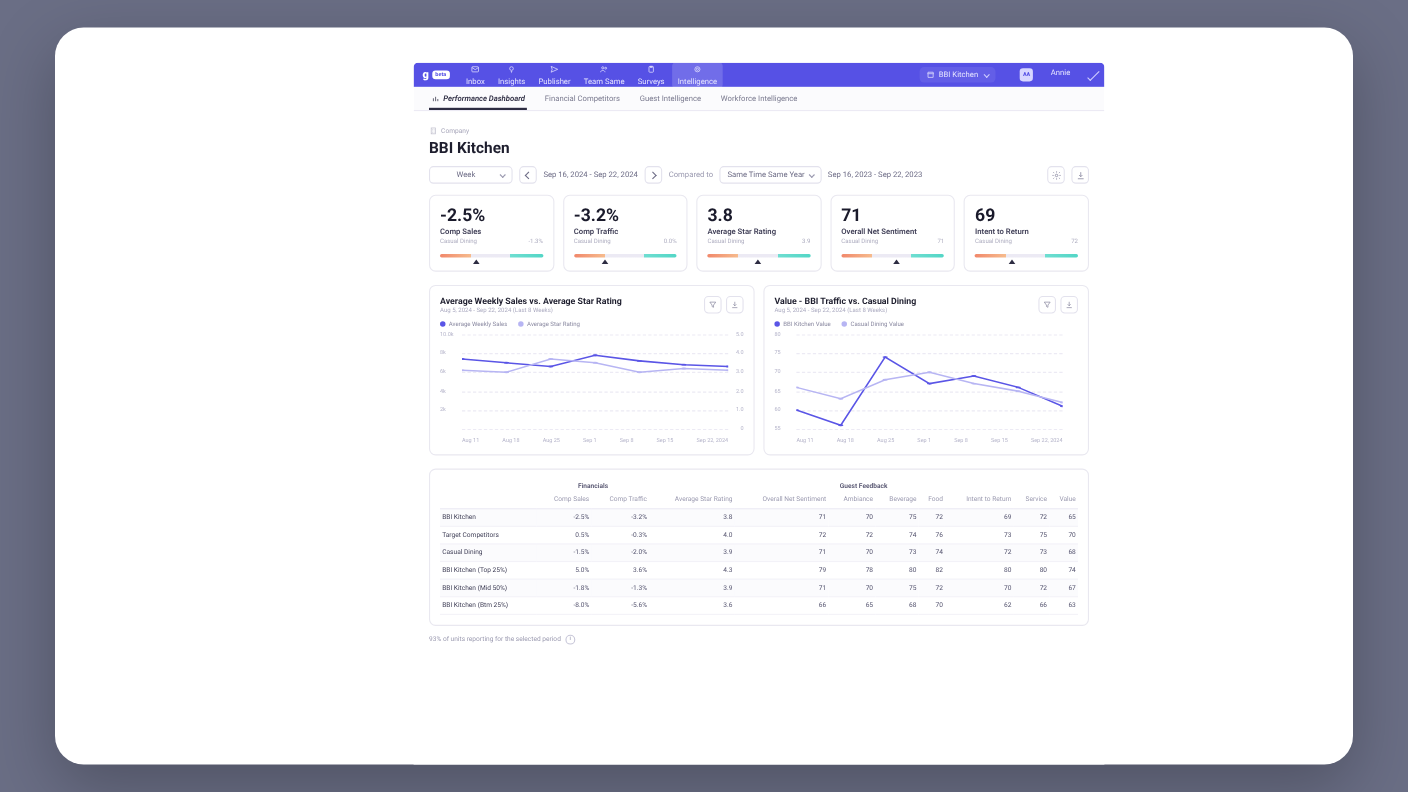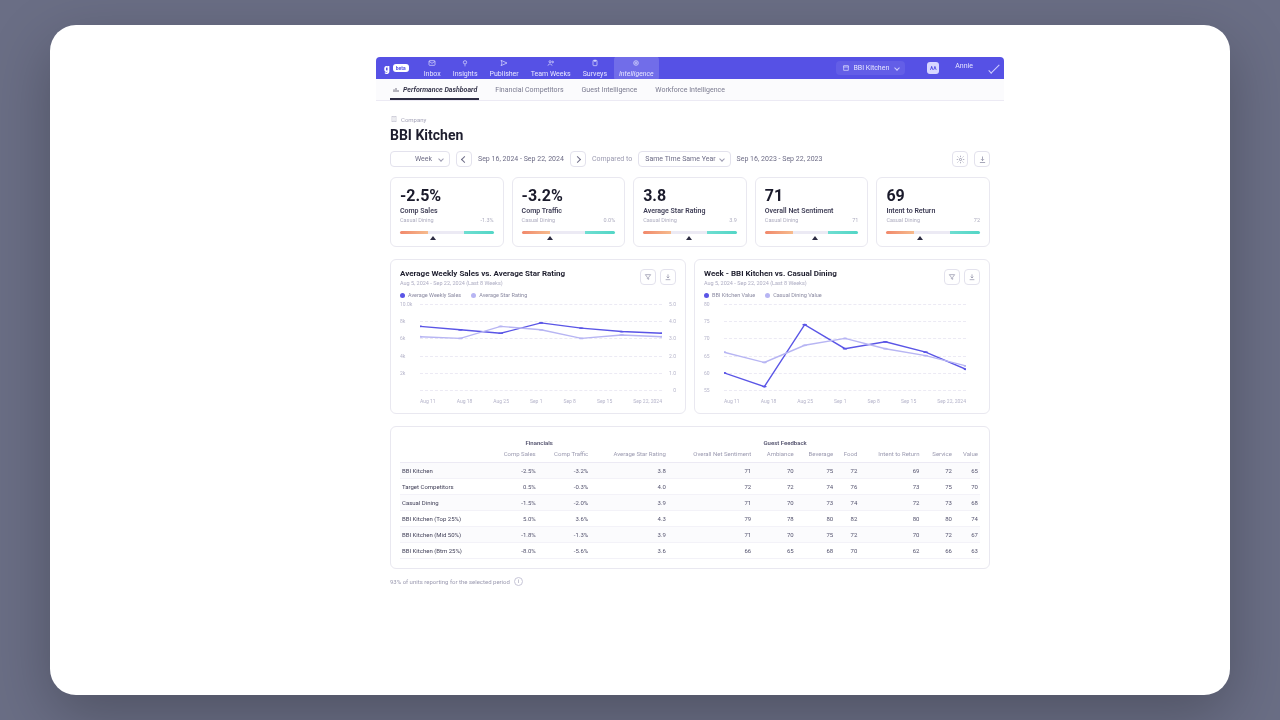--- a/index.html
+++ b/index.html
@@ -30,21 +30,21 @@
     background:#5651e5;height:22px;display:flex;align-items:center;
     padding:0 8px;color:#e6e5ff;
   }
   .brand{
     display:flex;align-items:center;gap:3px;margin-right:10px;font-weight:700;color:#fff;
   }
   .brand-logo{font-size:10px;font-weight:900;}
   .brand-beta{font-size:5px;background:#fff;color:#5651e5;border-radius:3px;padding:1px 3px;font-weight:700;}
   .navitems{display:flex;align-items:center;gap:2px;}
   .navitem{display:flex;align-items:center;gap:3px;padding:3px 5px;border-radius:4px;cursor:pointer;flex-direction:column;}
-  .navitem.active{background:rgba(255,255,255,.16);font-style:italic;}
+  .navitem.active{background:rgba(255,255,255,.16);}
   .navitem .ico{width:8px;height:8px;display:inline-block;}
   .spacer{flex:1;}
   .brand-pill{display:flex;align-items:center;gap:3px;background:rgba(255,255,255,.08);padding:3px 6px;border-radius:4px;cursor:pointer;}
   .chev{border:solid #cfcdff;border-width:0 1px 1px 0;display:inline-block;padding:1.5px;transform:rotate(45deg);margin-left:3px;}
   .user{display:flex;gap:16px;margin-left:22px;cursor:pointer;}
   .avatar{width:12px;height:12px;border-radius:3px;background:#d7d6ff;color:#5651e5;display:flex;align-items:center;justify-content:center;font-weight:700;font-size:5px;}
   .ico svg{width:100%;height:100%;display:block;}
 
   
   .subnav{
@@ -152,21 +152,21 @@
           <span>Publisher</span>
         </div>
         <div class="navitem">
           <span class="ico">
               <svg viewBox="0 0 24 24" fill="none" stroke="currentColor" stroke-width="2">
                 <circle cx="9" cy="8" r="3"></circle>
                 <circle cx="17" cy="9" r="2.5"></circle>
                 <path d="M3 20c0-3 3-5 6-5s6 2 6 5"></path>
               </svg>
             </span>
-          <span>Team Weeks</span>
+          <span>Team Same</span>
         </div>
         <div class="navitem">
           <span class="ico">
               <svg viewBox="0 0 24 24" fill="none" stroke="currentColor" stroke-width="2">
                 <rect x="6" y="4" width="12" height="16" rx="2"></rect>
                 <path d="M9 4h6v3H9z"></path>
               </svg>
             </span>
           <span>Surveys</span>
         </div>
@@ -221,21 +221,21 @@
       <div class="bc">
         <span class="bcicn"><svg viewBox="0 0 24 24" fill="none" stroke="currentColor" stroke-width="2">
               <rect x="6" y="4" width="12" height="16"></rect>
               <path d="M9 8h2M13 8h2M9 12h2M13 12h2M9 16h2M13 16h2"></path>
             </svg></span>
         <span>Company</span>
       </div>
       <h1>BBI Kitchen</h1>
 
       <div class="filters">
-        <div class="pill" style="width:60px;padding-left:24px;">
+        <div class="pill" style="width:76px;padding-left:24px;">
           <span>Week</span>
           <span class="caret" style="margin-left:auto;"></span>
         </div>
         <div class="iconbtn">
             <span class="arrowL"></span>
           </div>
         <span>Sep 16, 2024 - Sep 22, 2024</span>
         <div class="iconbtn">
             <span class="arrowR"></span>
           </div>
@@ -387,21 +387,21 @@
                 <span>Sep 8</span>
                 <span>Sep 15</span>
                 <span>Sep 22, 2024</span>
               </div>
             </div>
         </div>
 
         <div class="card">
           <div class="cardhdr">
             <div>
-              <div class="cardttl">Week - BBI Kitchen vs. Casual Dining</div>
+              <div class="cardttl">Value - BBI Traffic vs. Casual Dining</div>
               <div class="cardsub">Aug 5, 2024 - Sep 22, 2024  (Last 8 Weeks)</div>
               <div class="legend" id="legend2">
                   <span><span class="dot" style="background:#5a55e6"></span>BBI Kitchen Value</span>
                   <span><span class="dot" style="background:#b7b5f3"></span>Casual Dining Value</span>
                 </div>
             </div>
             <div class="cardicons">
               <div class="iconbtn">
                   <svg width="8" height="8" viewBox="0 0 24 24" fill="none" stroke="currentColor" stroke-width="2">
                     <path d="M4 5h16l-6 8v6l-4-2v-4L4 5z"></path>

